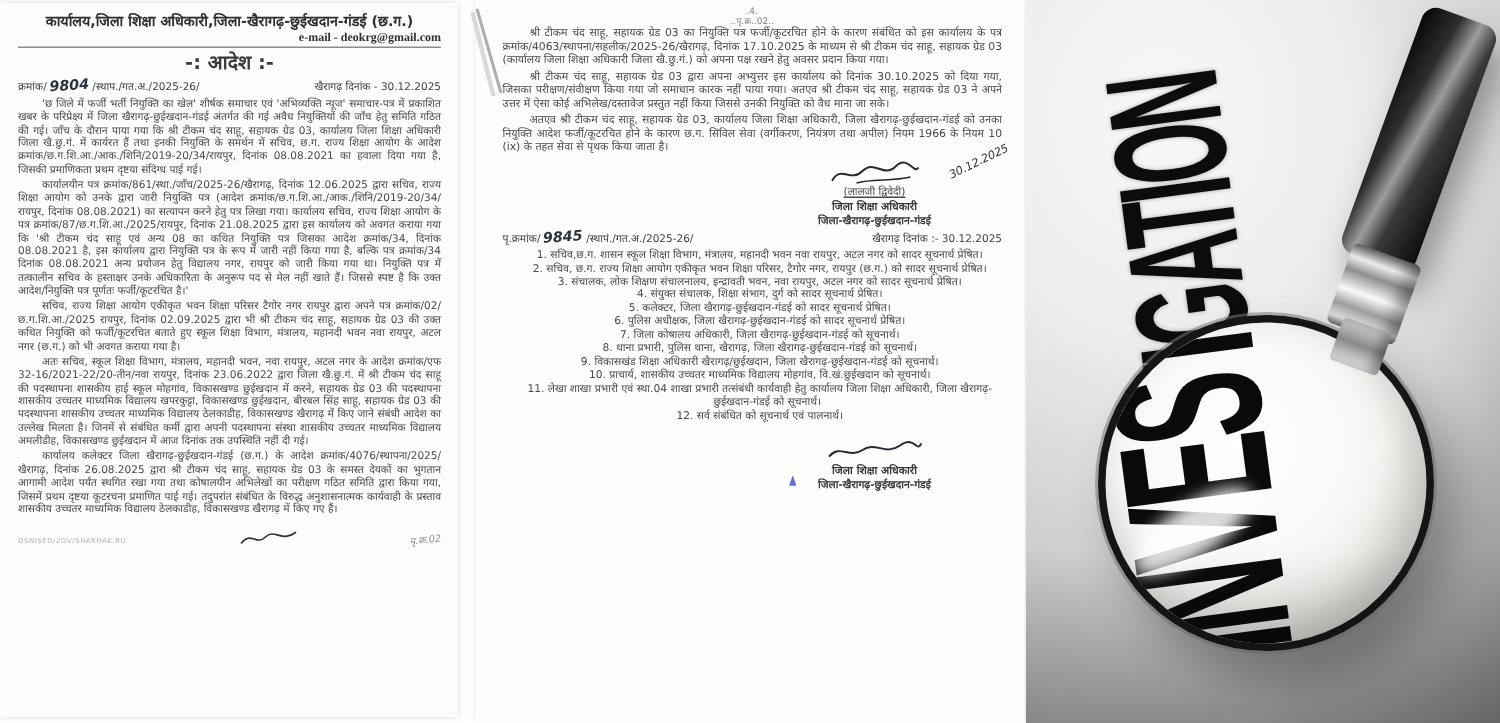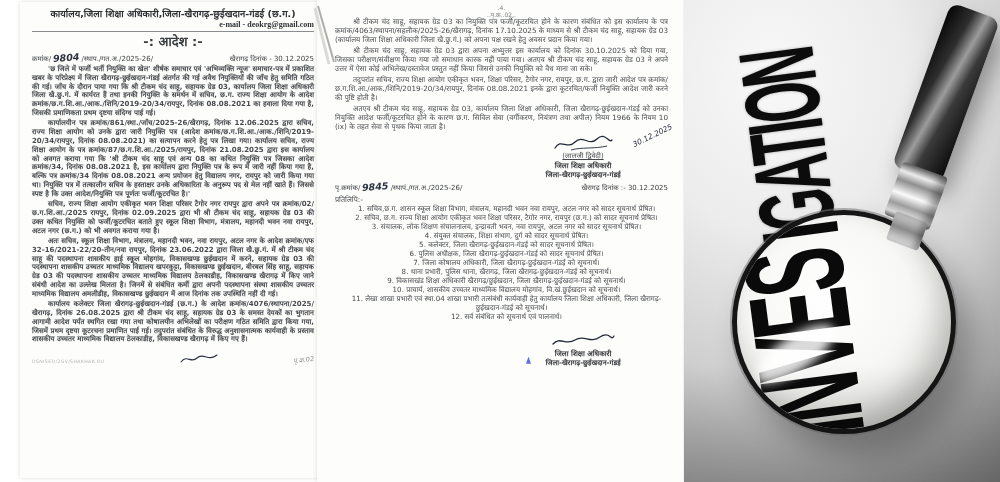--- a/index.html
+++ b/index.html
@@ -1,30 +1,30 @@
 <!DOCTYPE html>
 <html><head>
 <meta charset="utf-8">
 <style>
   html,body{margin:0;padding:0;}
   body{width:1000px;height:482px;background:#ffffff;position:relative;overflow:hidden;
        font-family:"DejaVu Sans",sans-serif;color:#45484c;}
 
   
   .page{position:absolute;background:#fdfdfb;box-shadow:0 0 4px rgba(60,60,60,.18);box-sizing:border-box;}
-  .doc-left{left:20px;top:2px;width:305px;height:476px;padding:3px 11px 2px 12px;}
+  .doc-left{left:0;top:2px;width:305px;height:476px;padding:3px 11px 2px 12px;}
   .doc-mid{left:317px;top:0;width:366px;height:482px;padding:4px 15px 0 18px;}
 
   .h1{font-size:9.5px;font-weight:bold;text-align:center;color:#2e3134;margin-top:2px;filter:blur(.2px);}
   .h2{font-size:8px;font-weight:bold;text-align:right;color:#2e3134;font-family:"Liberation Serif",serif;}
   .rule{border:0;border-top:1.4px solid #8a8d90;margin:2px 0 0;}
   .order-head{text-align:center;font-size:13px;font-weight:bold;color:#3a3d40;filter:blur(.2px);}
   .refline{display:flex;justify-content:space-between;align-items:baseline;font-size:7px;margin:2px 0 2px;color:#3c3f43;filter:blur(.15px);}
   .hand-no{display:inline-block;font-style:italic;font-weight:bold;font-size:9.5px;color:#2b3340;transform:rotate(-4deg);margin:0 2px;filter:none;}
-  .body-text p{font-size:7px;line-height:1.26;text-align:justify;text-indent:16px;margin:0 0 1.5px;color:#474a4e;filter:blur(.3px);font-weight:bold;}
+  .body-text p{font-size:7px;line-height:1.26;text-align:justify;text-indent:16px;margin:0 0 1.5px;color:#474a4e;filter:blur(.3px);}
   .body-text2 p{font-size:7.2px;line-height:1.24;text-align:justify;text-indent:18px;margin:0 0 2px;color:#474a4e;filter:blur(.3px);}
 
   .page-mark{ text-align:center;font-size:6px;color:#7c7f83;line-height:1.2;filter:blur(.2px);}
 
   .sig-block{width:170px;margin-left:auto;text-align:center;position:relative;margin-top:4px;margin-bottom:2px;}
   .sig-scribble{display:block;margin:0 auto -2px;}
   .sig-date{position:absolute;right:-6px;top:-4px;font-size:7.5px;font-style:italic;color:#2a3140;transform:rotate(-26deg);}
   .sig-name{font-size:7px;color:#45484c;filter:blur(.25px);text-decoration:underline;}
   .sig-title{font-size:7.2px;font-weight:bold;color:#37393d;filter:blur(.25px);}
   .sig-district{font-size:7px;font-weight:bold;color:#37393d;position:relative;filter:blur(.25px);}
@@ -103,21 +103,20 @@
 <div class="page doc-mid">
   <svg class="corner-fold" width="26" height="62" viewBox="0 0 26 62">
     <path d="M4,2 L20,58" stroke="#adadaa" stroke-width="2" fill="none"></path>
     <path d="M1,4 L15,60" stroke="#d9d9d5" stroke-width="3" fill="none"></path>
   </svg>
   <div class="page-mark">.4.</div>
   <div class="page-mark">..पृ.क्र..02..</div>
   <div class="body-text2">
       <p>श्री टीकम चंद साहू, सहायक ग्रेड 03 का नियुक्ति पत्र फर्जी/कूटरचित होने के कारण संबंधित को इस कार्यालय के पत्र क्रमांक/4063/स्थापना/सहलीक/2025-26/खैरागढ़, दिनांक 17.10.2025 के माध्यम से श्री टीकम चंद साहू, सहायक ग्रेड 03 (कार्यालय जिला शिक्षा अधिकारी जिला खै.छु.गं.) को अपना पक्ष रखने हेतु अवसर प्रदान किया गया।</p>
       <p>श्री टीकम चंद साहू, सहायक ग्रेड 03 द्वारा अपना अभ्युत्तर इस कार्यालय को दिनांक 30.10.2025 को दिया गया, जिसका परीक्षण/संवीक्षण किया गया जो समाधान कारक नहीं पाया गया। अतएव श्री टीकम चंद साहू, सहायक ग्रेड 03 ने अपने उत्तर में ऐसा कोई अभिलेख/दस्तावेज प्रस्तुत नहीं किया जिससे उनकी नियुक्ति को वैध माना जा सके।</p>
-      <p>तदुपरांत सचिव, राज्य शिक्षा आयोग एकीकृत भवन, शिक्षा परिसर, टैगोर नगर, रायपुर, छ.ग. द्वारा जारी आदेश पत्र क्रमांक/छ.ग.शि.आ./आक./शिनि/2019-20/34/रायपुर, दिनांक 08.08.2021 इनके द्वारा कूटरचित/फर्जी नियुक्ति आदेश जारी करने की पुष्टि होती है।</p>
       <p>अतएव श्री टीकम चंद साहू, सहायक ग्रेड 03, कार्यालय जिला शिक्षा अधिकारी, जिला खैरागढ़-छुईखदान-गंडई को उनका नियुक्ति आदेश फर्जी/कूटरचित होने के कारण छ.ग. सिविल सेवा (वर्गीकरण, नियंत्रण तथा अपील) नियम 1966 के नियम 10 (ix) के तहत सेवा से पृथक किया जाता है।</p>
     </div>
 
   <div class="sig-block">
     <span class="sig-date">30.12.2025</span>
     <svg class="sig-scribble" width="64" height="18" viewBox="0 0 64 18">
       <path d="M4,13 C10,3 16,15 24,7 S38,12 46,4 S58,9 61,5" stroke="#222a35" stroke-width="1.3" fill="none" stroke-linecap="round"></path>
       <path d="M20,15 C30,12 44,14 56,11" stroke="#222a35" stroke-width="0.9" fill="none"></path>
     </svg>
     <div class="sig-name">(लालजी द्विवेदी)</div>
@@ -125,21 +124,20 @@
     <div class="sig-district">जिला-खैरागढ़-छुईखदान-गंडई</div>
   </div>
 
   <div class="refline">
     <span>
       <span>पृ.क्रमांक/</span><span class="hand-no">9845</span><span>/स्थापं./गत.अ./2025-26/</span>
     </span>
     <span>खैरागढ़ दिनांक :-  30.12.2025</span>
   </div>
 
-  <div class="copies-head">प्रतिलिपि:-</div>
   <div class="copies">
       <div class="copy-item">सचिव,छ.ग. शासन स्कूल शिक्षा विभाग, मंत्रालय, महानदी भवन नवा रायपुर, अटल नगर को सादर सूचनार्थ प्रेषित।</div>
       <div class="copy-item">सचिव, छ.ग. राज्य शिक्षा आयोग एकीकृत भवन शिक्षा परिसर, टैगोर नगर, रायपुर (छ.ग.) को सादर सूचनार्थ प्रेषित।</div>
       <div class="copy-item">संचालक, लोक शिक्षण संचालनालय, इन्द्रावती भवन, नवा रायपुर, अटल नगर को सादर सूचनार्थ प्रेषित।</div>
       <div class="copy-item">संयुक्त संचालक, शिक्षा संभाग, दुर्ग को सादर सूचनार्थ प्रेषित।</div>
       <div class="copy-item">कलेक्टर, जिला खैरागढ़-छुईखदान-गंडई को सादर सूचनार्थ प्रेषित।</div>
       <div class="copy-item">पुलिस अधीक्षक, जिला खैरागढ़-छुईखदान-गंडई को सादर सूचनार्थ प्रेषित।</div>
       <div class="copy-item">जिला कोषालय अधिकारी, जिला खैरागढ़-छुईखदान-गंडई को सूचनार्थ।</div>
       <div class="copy-item">थाना प्रभारी, पुलिस थाना, खैरागढ़, जिला खैरागढ़-छुईखदान-गंडई को सूचनार्थ।</div>
       <div class="copy-item">विकासखंड शिक्षा अधिकारी खैरागढ़/छुईखदान, जिला खैरागढ़-छुईखदान-गंडई को सूचनार्थ।</div>

